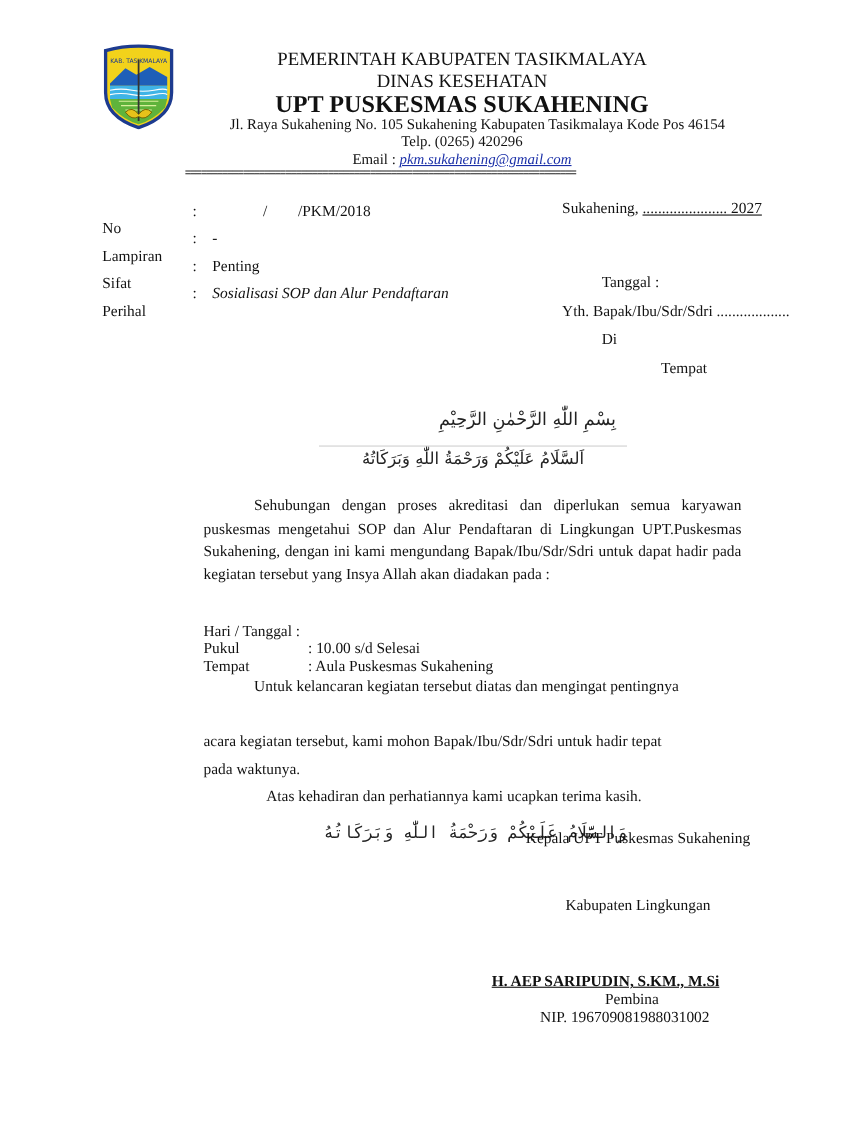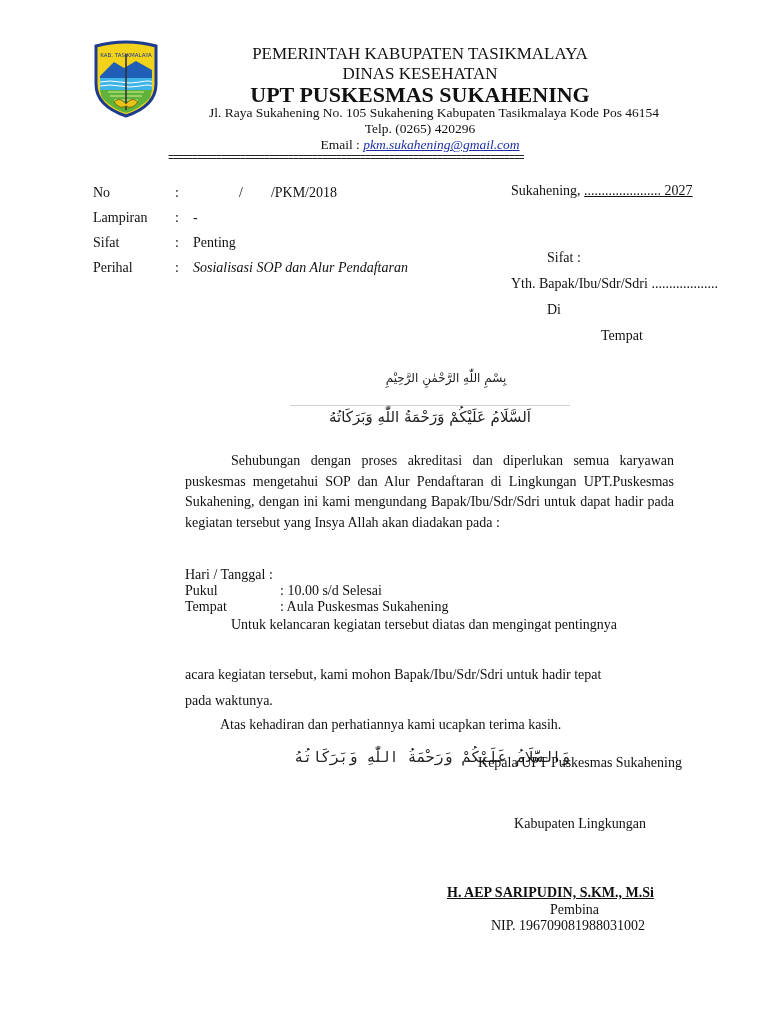--- a/index.html
+++ b/index.html
@@ -7,21 +7,21 @@
          font-family:"Liberation Serif", "DejaVu Serif", serif; color:#111; }
   .abs { position:absolute; }
   .center { text-align:center; }
   .kop-line { font-size:17px; line-height:20px; white-space:nowrap; }
   .kop-big { font-size:22px; font-weight:bold; line-height:24px; white-space:nowrap; }
   .kop-small { font-size:13.5px; line-height:17px; white-space:nowrap; }
   .email { color:#1a2fa8; font-style:italic; text-decoration:underline; }
   .rule { font-family:"Liberation Mono", monospace; font-size:10px; letter-spacing:-1.2px; line-height:10px; color:#222; white-space:nowrap; overflow:hidden; }
   .txt { font-size:14px; line-height:18px; white-space:nowrap; }
   .meta-row { position:absolute; font-size:14px; line-height:18px; white-space:nowrap; }
-  .meta-label { position:absolute; left:0; }
+  .meta-label { position:absolute; left:0;margin-top:16px; }
   .meta-colon { position:absolute; left:82px; }
   .meta-val { position:absolute; left:100px; }
   .perihal { font-style:italic; font-weight:normal; }
   .para { position:absolute; left:185px; width:489px; font-size:14px; line-height:20.5px; text-align:justify; }
   .para .indent { display:inline-block; width:46px; }
   .detail-row { position:absolute; left:185px; font-size:14px; line-height:16px; white-space:nowrap; }
   .detail-row .lbl { display:inline-block; width:95px; }
   .arabic { font-family:"DejaVu Sans", sans-serif; direction:rtl; color:#222; white-space:nowrap; }
   .sig-name { font-weight:bold; text-decoration:underline; }
 </style>
@@ -76,27 +76,27 @@
     <span class="meta-label">Perihal</span>
     <span class="meta-colon">:</span>
     <span class="meta-val perihal">Sosialisasi SOP dan Alur Pendaftaran</span>
   </div>
 </div>
 
 <div class="abs txt" style="left:511px; top:182px;">
   <span>Sukahening, </span><span style="text-decoration:underline;">...................... 2027</span>
 </div>
 <div>
-  <div class="abs txt" style="left:547px; top:249px;">Sifat :</div>
+  <div class="abs txt" style="left:547px; top:249px;">Tanggal :</div>
   <div class="abs txt" style="left:511px; top:275px;">Yth. Bapak/Ibu/Sdr/Sdri ...................</div>
   <div class="abs txt" style="left:547px; top:301px;">Di</div>
   <div class="abs txt" style="left:601px; top:327px;">Tempat</div>
 </div>
 
-<div class="abs arabic center" style="left:316px; width:260px; top:371px; font-size:12px;">بِسْمِ اللّٰهِ الرَّحْمٰنِ الرَّحِيْمِ</div>
+<div class="abs arabic center" style="left:300px; width:260px; top:371px; font-size:16px;text-align:right;">بِسْمِ اللّٰهِ الرَّحْمٰنِ الرَّحِيْمِ</div>
 <div class="abs" style="left:290px; top:405px; width:280px; height:1px; background:#cfcfcf;"></div>
 <div class="abs arabic center" style="left:290px; width:280px; top:408px; font-size:15px;">اَلسَّلَامُ عَلَيْكُمْ وَرَحْمَةُ اللّٰهِ وَبَرَكَاتُهُ</div>
 
 <div class="para" style="top:451px;">
   <span class="indent"></span><span>Sehubungan dengan proses akreditasi dan diperlukan semua karyawan puskesmas mengetahui SOP dan Alur Pendaftaran di Lingkungan UPT.Puskesmas Sukahening, dengan ini kami mengundang Bapak/Ibu/Sdr/Sdri untuk dapat hadir pada kegiatan tersebut yang Insya Allah akan diadakan pada :</span>
 </div>
 
 <div>
   <div class="detail-row" style="top:567px;">
     <span>Hari / Tanggal</span> <span>:</span>
@@ -107,21 +107,21 @@
   <div class="detail-row" style="top:599px;">
     <span class="lbl">Tempat</span><span>: Aula Puskesmas Sukahening</span>
   </div>
 </div>
 
 <div>
   <div class="abs txt" style="left:231px; top:616px;">Untuk kelancaran kegiatan tersebut diatas dan mengingat pentingnya</div>
   <div class="abs txt" style="left:185px; top:666px;">acara kegiatan tersebut, kami mohon Bapak/Ibu/Sdr/Sdri untuk hadir tepat</div>
   <div class="abs txt" style="left:185px; top:692px;">pada waktunya.</div>
 </div>
-<div class="abs txt" style="left:220px; top:716px;">Atas kehadiran dan perhatiannya kami ucapkan terima kasih.</div>
+<div class="abs txt" style="left:242px; top:716px;">Atas kehadiran dan perhatiannya kami ucapkan terima kasih.</div>
 
 <div class="abs arabic center" style="left:300px; width:270px; top:748px; font-size:15px;font-family:Liberation Mono, monospace;">وَالسَّلَامُ عَلَيْكُمْ وَرَحْمَةُ اللّٰهِ وَبَرَكَاتُهُ</div>
 
 <div>
   <div class="abs txt center" style="left:445px; width:270px; top:754px;">Kepala UPT Puskesmas Sukahening</div>
   <div class="abs txt center" style="left:445px; width:270px; top:815px;">Kabupaten Lingkungan</div>
   <div class="abs txt sig-name" style="left:447px; top:884px;">H. AEP SARIPUDIN, S.KM., M.Si</div>
   <div class="abs txt" style="left:550px; top:901px;">Pembina</div>
   <div class="abs txt" style="left:491px; top:917px;">NIP. 196709081988031002</div>
 </div>

